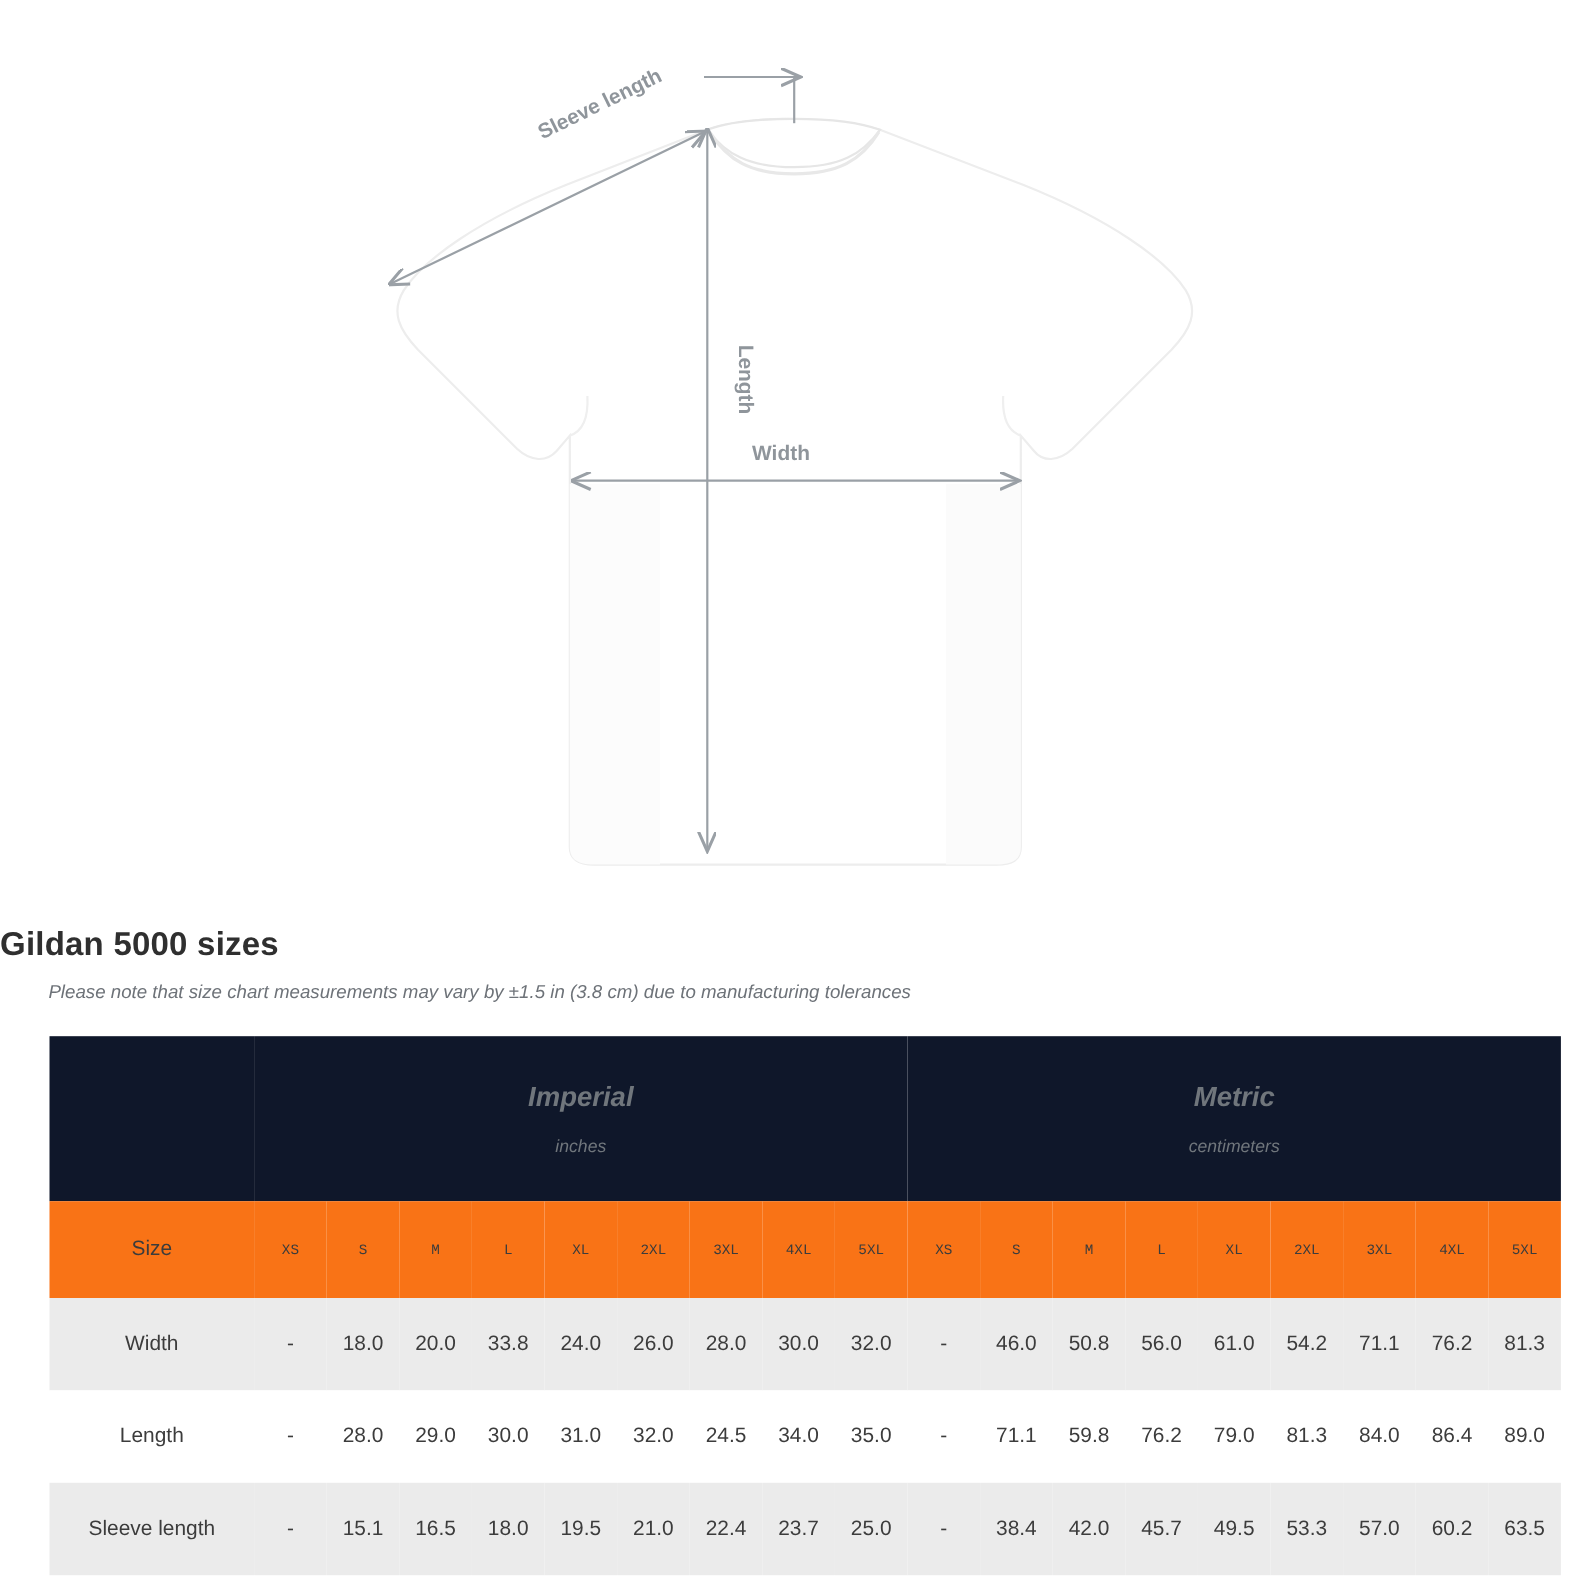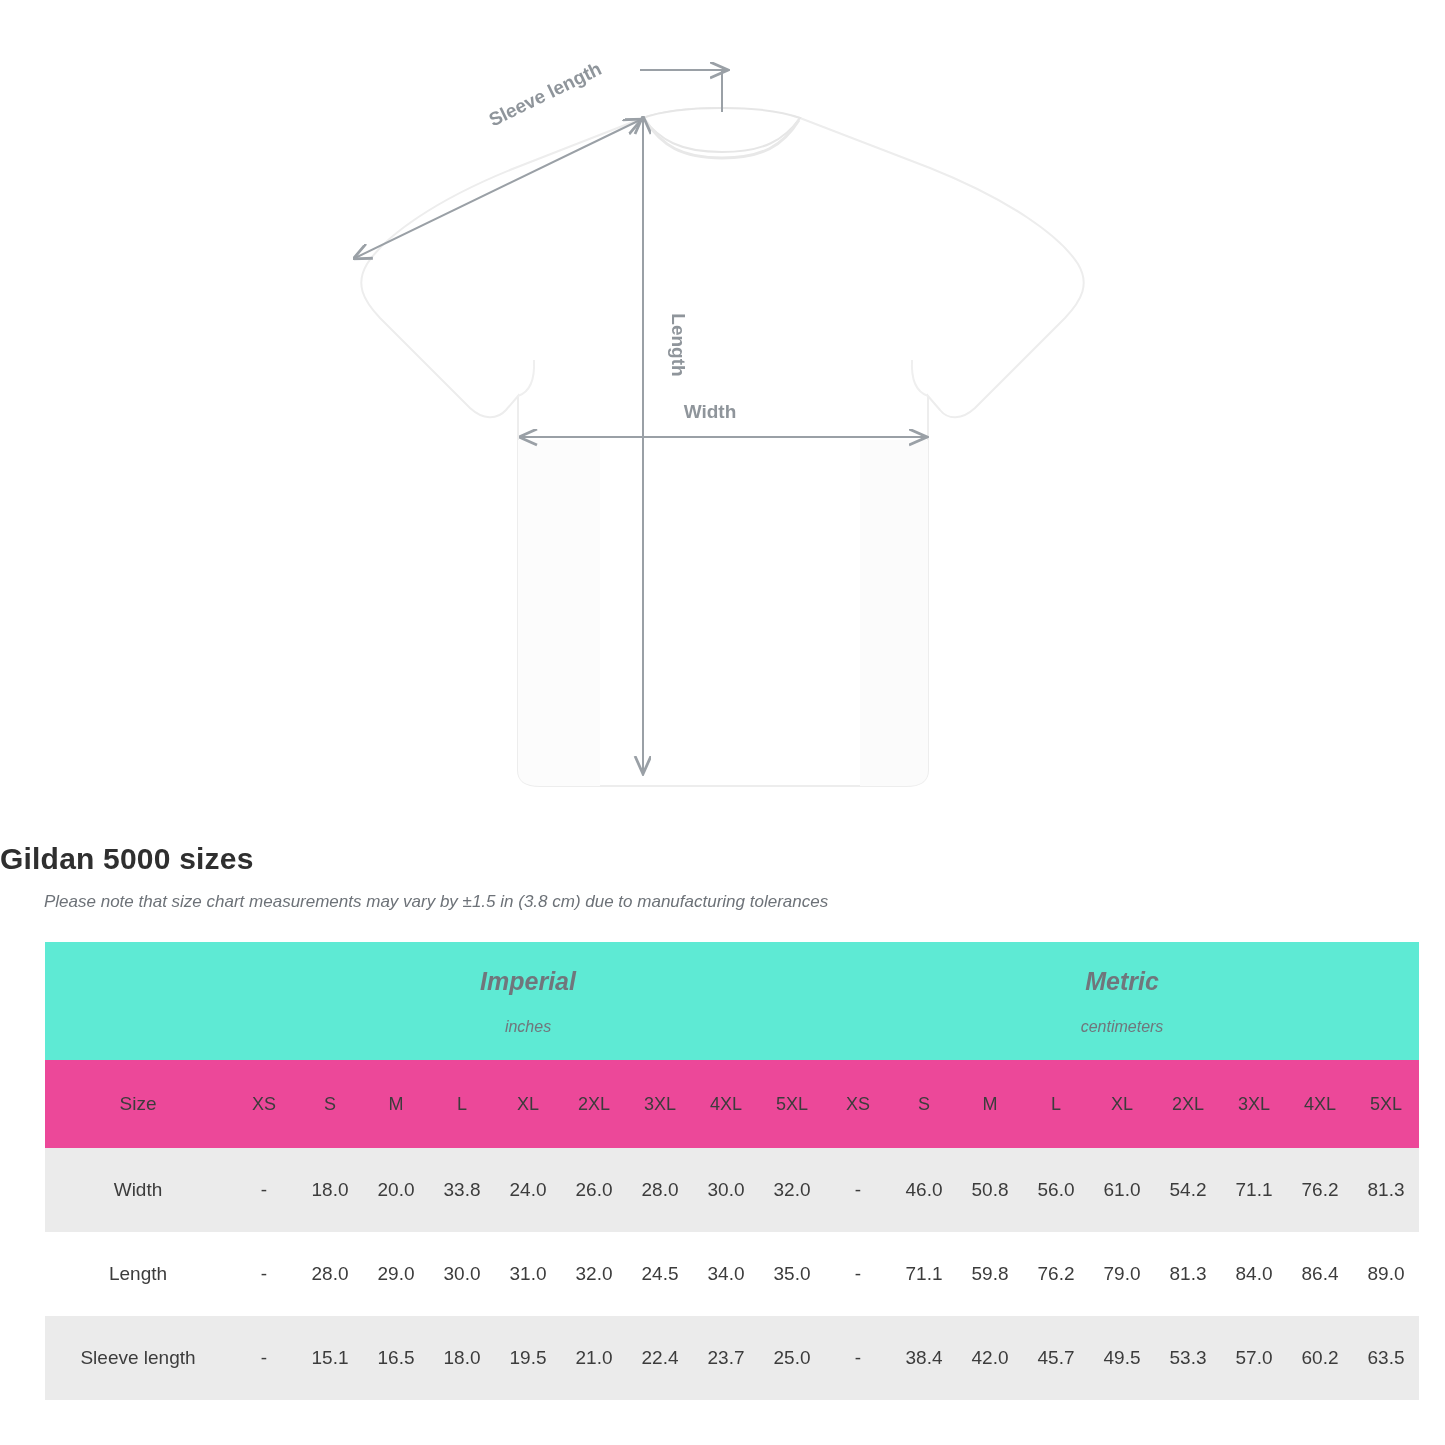--- a/index.html
+++ b/index.html
@@ -59,52 +59,53 @@
   }
   table.size-table td,
   table.size-table th {
     text-align: center;
     vertical-align: middle;
     font-weight: normal;
   }
 
   
   .unit-row td {
-    height: 118px;
-    background: #5eead4;
+    height: 150px;
+    background: #0f172a;
   }
   .unit-name {
     font-size: 25px;
     font-style: italic;
     font-weight: bold;
     color: #70767c;
     line-height: 1.25;
   }
   .unit-sub {
     font-size: 16px;
     font-style: italic;
     color: #70767c;
     margin-top: 20px;
   }
 
   
-  .head-row td { height: 88px; background: #ec4899; }
+  .head-row td { height: 88px; background: #f97316; }
   .row-a td { height: 84px; background: #ebebeb; }
   .row-b td { height: 84px; background: #ffffff; }
   .row-c td { height: 84px; background: #ebebeb; }
 
   .rowlabel {
     font-size: 19px;
     font-weight: bold;
     color: #3c3c3c;
   }
   .sizehdr {
-    font-size: 18px;
+    font-size: 13px;
     font-weight: bold;
     color: #3c3c3c;
+    font-family: Liberation Mono, monospace;
   }
   .cell {
     font-size: 19px;
     color: #3c3c3c;
   }
 </style>
 </head>
 <body>
 
 <div class="illustration">

